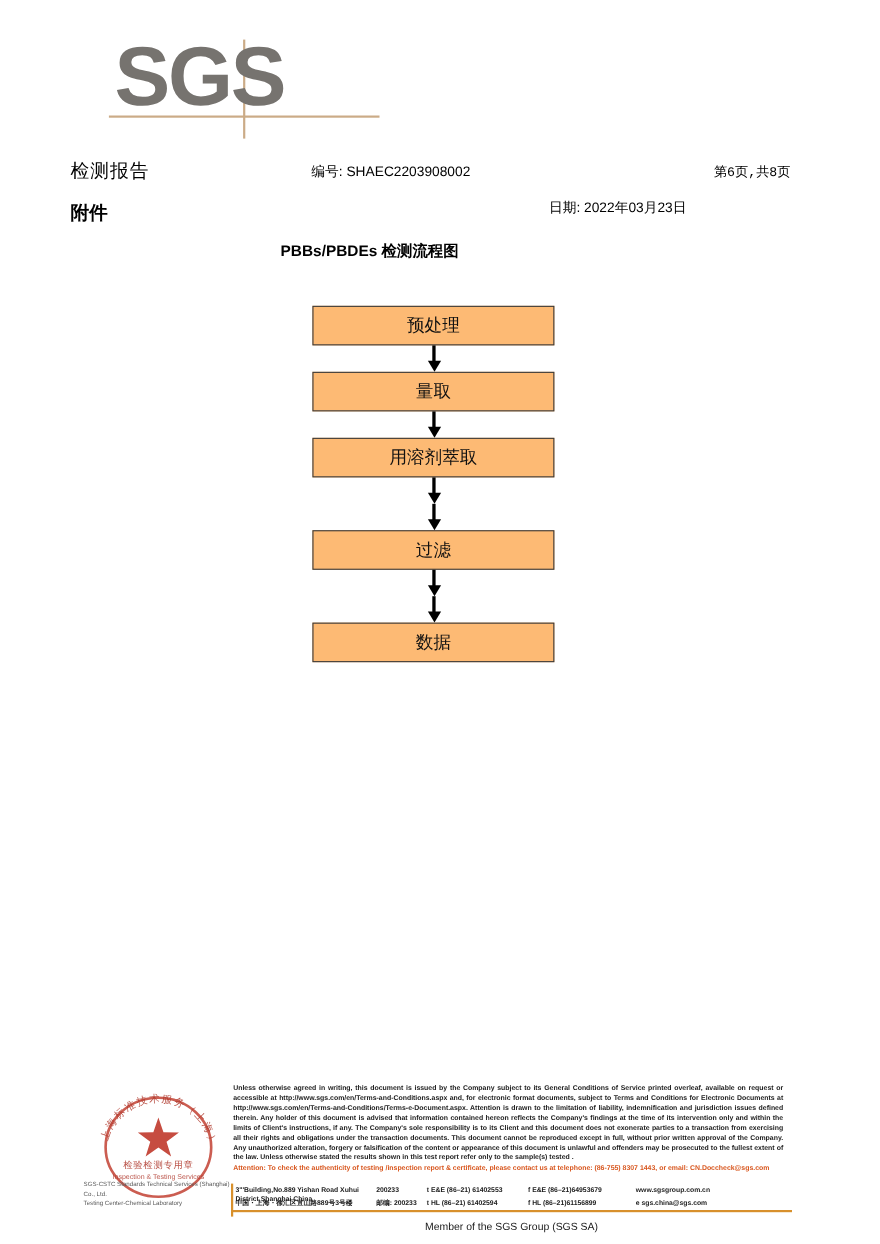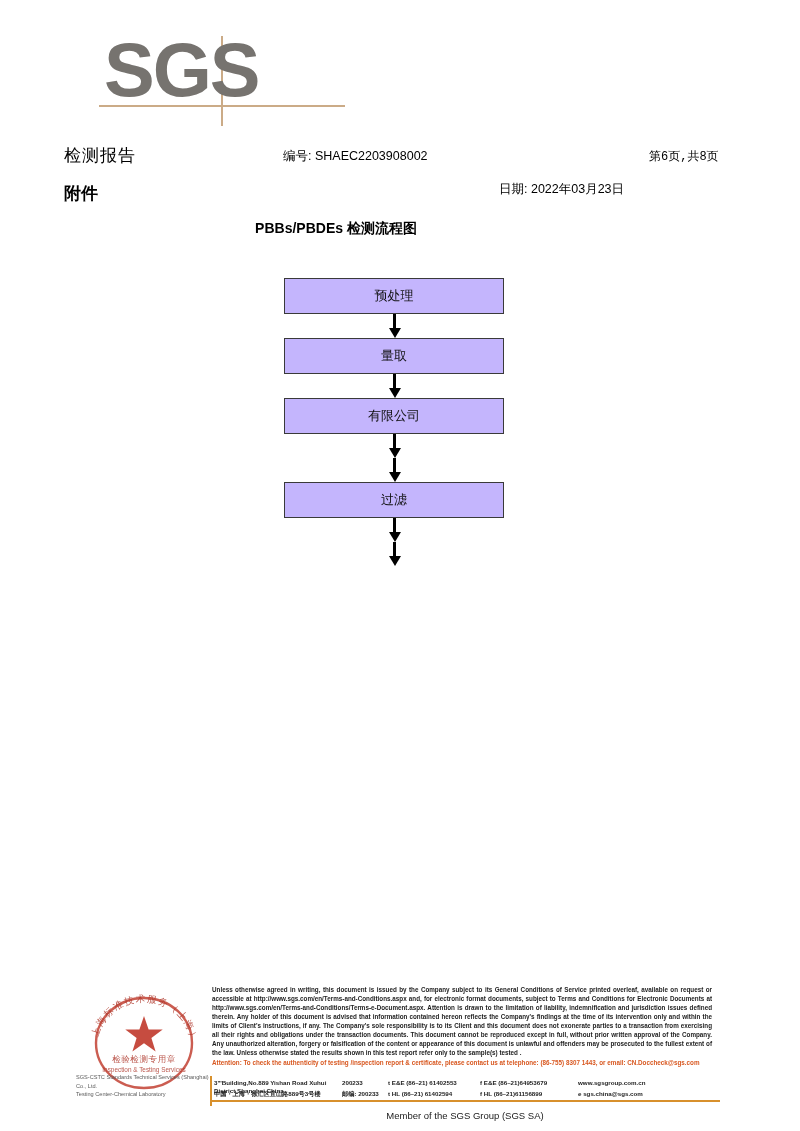--- a/index.html
+++ b/index.html
@@ -55,23 +55,23 @@
 
   
   .fc-title {
     position: absolute; left: 0; top: 220px; width: 672px;
     text-align: center; font-size: 14px; font-weight: bold;
   }
   .flow { position: absolute; left: 284px; top: 278px; width: 220px; }
   .fc-box {
     width: 220px; height: 36px;
     border: 1.5px solid #3a3a3a;
-    background: #c4b5fd;
+    background: #fdba74;
     display: flex; align-items: center; justify-content: center;
-    font-size: 13px; color: #111;
+    font-size: 16px; color: #111;
     font-family: "Liberation Serif", "DejaVu Serif", serif;
   }
   .fc-arrow {
     position: relative; width: 220px; height: 24px;
   }
   .fc-arrow .stem {
     position: absolute; left: 109px; top: 0; width: 2.5px; height: 17px;
     background: #000;
   }
   .fc-arrow .head {
@@ -154,21 +154,21 @@
       <span class="stem"></span>
         <span class="head"></span>
     </div>
 
     <div class="fc-box">量取</div>
     <div class="fc-arrow">
       <span class="stem"></span>
         <span class="head"></span>
     </div>
 
-    <div class="fc-box">有限公司</div>
+    <div class="fc-box">用溶剂萃取</div>
     <div class="fc-arrow">
       <span class="stem"></span>
         <span class="head"></span>
     </div>
 
     <div class="fc-arrow">
       <span class="stem"></span>
         <span class="head"></span>
     </div>
 
@@ -176,20 +176,21 @@
     <div class="fc-arrow">
       <span class="stem"></span>
         <span class="head"></span>
     </div>
 
     <div class="fc-arrow">
       <span class="stem"></span>
         <span class="head"></span>
     </div>
 
+    <div class="fc-box">数据</div>
   </div>
 
   <div class="seal">
     <svg width="122" height="110" viewBox="0 0 122 110">
       <defs>
         <path id="arcTop" d="M 14,60 A 47,44 0 0 1 108,60" fill="none"></path>
         <path id="arcBot" d="M 20,62 A 41,39 0 0 0 102,62" fill="none"></path>
       </defs>
       <ellipse cx="61" cy="57" rx="48" ry="45" fill="none" stroke="#c0392b" stroke-width="2.4" opacity="0.82"></ellipse>
       <text font-size="9.5" fill="#b03a2e" font-family="'Liberation Serif',serif" opacity="0.85" letter-spacing="1.4">

